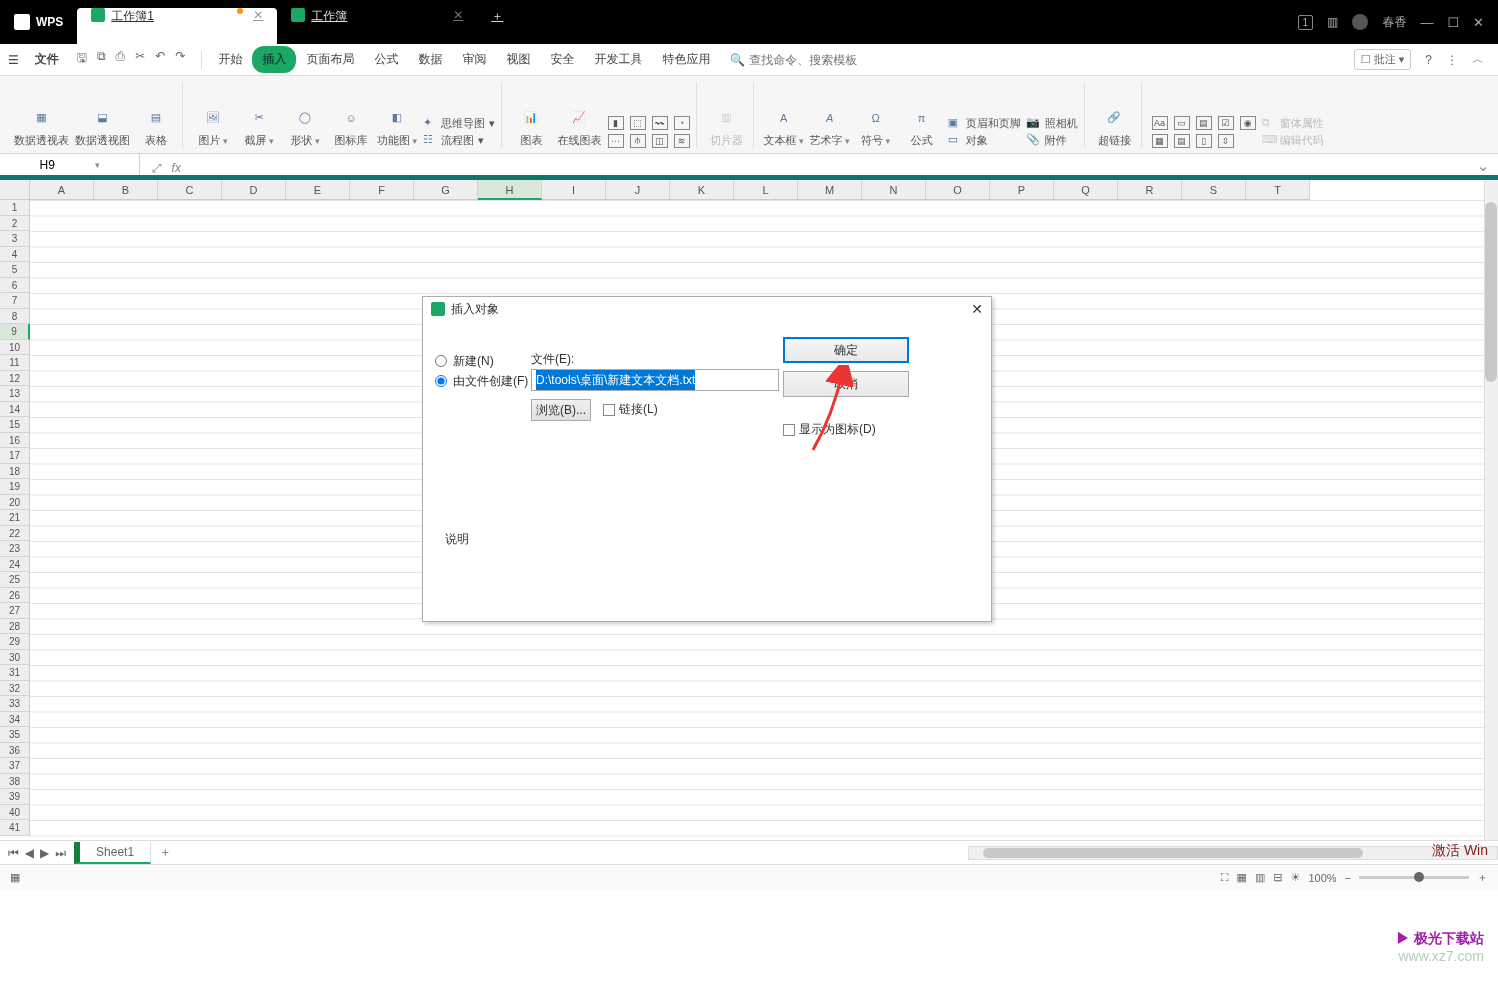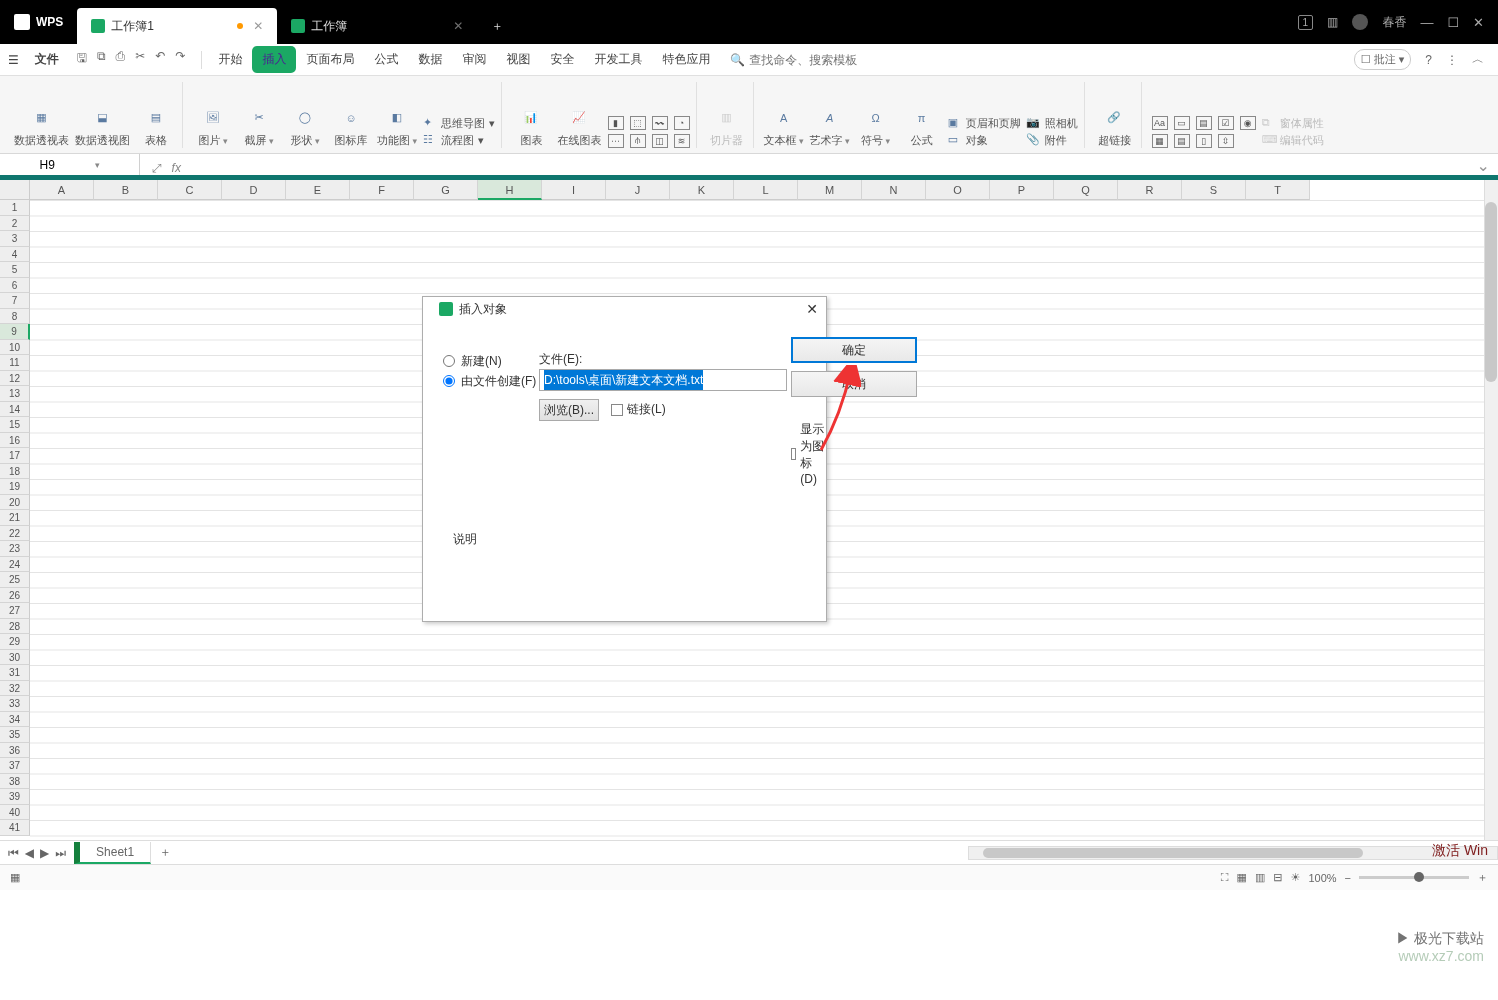--- a/index.html
+++ b/index.html
@@ -2,43 +2,43 @@
 <html><head>
 <meta charset="utf-8">
 <style>
 * { box-sizing: border-box; margin: 0; padding: 0; font-family: "Microsoft YaHei", Arial, sans-serif; }
 body { background: #fff; overflow: hidden; width: 1498px; height: 1000px; position: relative; }
 
 
 .titlebar { height: 44px; background: #000000; display: flex; align-items: center; color: #ccc; }
 .wps-logo { padding: 0 14px; display: flex; align-items: center; gap: 6px; font-size: 12px; font-weight: bold; color: #fff; }
 .wps-logo .logo-icon { width: 16px; height: 16px; background: #fff; border-radius: 2px; }
-.tab { height: 36px; margin-top: 8px; padding: 0 14px; display: flex; align-items: center; gap: 6px; font-size: 12px; color: #ddd; min-width: 200px; position: relative; }
+.tab { height: 36px; margin-top: 8px; padding: 0 14px; display: flex; gap: 6px; font-size: 12px; color: #ddd; min-width: 200px; position: relative; text-decoration: underline; }
 .tab.active { background: #fff; color: #333; border-radius: 4px 4px 0 0; }
 .tab .sheet-icon { width: 14px; height: 14px; background: #1ba864; border-radius: 2px; display: inline-block; }
 .tab.active .dot { position: absolute; right: 34px; width: 6px; height: 6px; border-radius: 50%; background: #f90; }
 .tab .close { margin-left: auto; opacity: .5; font-size: 12px; }
 .tab.add { min-width: 32px; justify-content: center; }
 .title-right { margin-left: auto; display: flex; align-items: center; gap: 14px; padding-right: 14px; color: #aaa; font-size: 12px; }
 .title-right .badge { border: 1px solid #888; padding: 1px 4px; font-size: 10px; border-radius: 2px; }
 .title-right .win-ctrl { font-size: 13px; }
 .avatar { width: 16px; height: 16px; border-radius: 50%; background: #555; }
 
 
 .menubar { height: 32px; background: #fff; display: flex; align-items: center; border-bottom: 1px solid #e0e0e0; font-size: 12px; color: #444; }
 .menubar .ham { padding: 0 8px; }
 .menubar .file-btn { font-weight: bold; padding: 0 8px; }
 .menubar .qat { display: flex; gap: 10px; padding: 0 10px; color: #666; }
 .menubar .sep { width: 1px; height: 18px; background: #ddd; margin: 0 6px; }
 .menubar .mi { padding: 5px 10px; cursor: default; }
-.menubar .mi.active { background: #1ba864; color: #4c1d95; border-radius: 5px; }
+.menubar .mi.active { background: #1ba864; color: #0f172a; border-radius: 12px; }
 .menubar .search { margin-left: 10px; display: flex; align-items: center; gap: 4px; color: #999; }
 .menubar .search input { border: none; outline: none; font-size: 12px; width: 160px; }
 .menubar .right { margin-left: auto; display: flex; align-items: center; gap: 14px; padding-right: 14px; color: #666; }
-.menubar .right .pz { border: 1px solid #ccc; padding: 2px 6px; border-radius: 10px; font-size: 11px; }
+.menubar .right .pz { border: 1px solid #ccc; padding: 2px 6px; border-radius: 3px; font-size: 11px; }
 
 
 .ribbon { height: 78px; background: #f6f6f6; border-bottom: 1px solid #d8d8d8; display: flex; align-items: center; padding: 0 8px; gap: 4px; font-size: 11px; color: #555; }
 .rgrp { display: flex; align-items: flex-end; gap: 6px; padding: 0 6px; border-right: 1px solid #e0e0e0; height: 66px; }
 .rgrp:last-child { border-right: none; }
 .rbtn { display: flex; flex-direction: column; align-items: center; gap: 2px; min-width: 40px; cursor: default; }
 .rbtn .ico { width: 26px; height: 26px; display: flex; align-items: center; justify-content: center; color: #5a7aa0; }
 .rbtn .lbl { white-space: nowrap; }
 .rbtn .dd::after { content: " ▾"; font-size: 9px; color: #888; }
 .stack { display: flex; flex-direction: column; gap: 2px; font-size: 11px; }
@@ -84,22 +84,22 @@
 .sheetbar .hscroll { margin-left: auto; width: 530px; height: 14px; background: #f0f0f0; border: 1px solid #ddd; position: relative; }
 .sheetbar .hscroll .thumb { position: absolute; left: 14px; width: 380px; top: 1px; bottom: 1px; background: #c8c8c8; border-radius: 6px; }
 
 
 .statusbar { height: 26px; border-top: 1px solid #ddd; display: flex; align-items: center; padding: 0 10px; font-size: 11px; color: #666; gap: 10px; background: #fafafa; }
 .statusbar .right { margin-left: auto; display: flex; align-items: center; gap: 8px; }
 .statusbar .zslider { width: 110px; height: 3px; background: #ccc; position: relative; }
 .statusbar .zslider .knob { position: absolute; left: 50%; top: -4px; width: 10px; height: 10px; background: #666; border-radius: 50%; }
 
 
-.dialog { position: absolute; left: 422px; top: 296px; width: 405px; height: 326px; background: #fff;
-  border: 1px solid #adadad; box-shadow: 2px 2px 4px rgba(0,0,0,.2); font-size: 12px; color: #333; padding-left: 8px; }
+.dialog { position: absolute; left: 422px; top: 296px; width: 570px; height: 326px; background: #fff;
+  border: 1px solid #adadad; box-shadow: 2px 2px 4px rgba(0,0,0,.2); font-size: 12px; color: #333; }
 .dlg-title { height: 24px; display: flex; align-items: center; padding: 0 8px; }
 .dlg-title .sicon { width: 14px; height: 14px; background: #1ba864; border-radius: 2px; margin-right: 6px; }
 .dlg-title .cls { margin-left: auto; cursor: default; font-size: 14px; }
 .dlg-body { padding: 14px 12px 0 12px; position: relative; height: calc(100% - 24px); }
 .radios { position: absolute; left: 12px; top: 30px; }
 .radio { display: flex; align-items: center; gap: 6px; height: 20px; }
 .radio input { width: 12px; height: 12px; }
 .file-lbl { position: absolute; left: 108px; top: 30px; }
 .file-input { position: absolute; left: 108px; top: 48px; width: 248px; height: 22px; border: 1px solid #a9a9a9; padding: 0 4px; background: #fff; }
 .file-input .txt { background: #0078d7; color: #fff; display: inline-block; line-height: 20px; }
@@ -113,21 +113,21 @@
 .arrow-draw { position: absolute; left: 370px; top: 44px; pointer-events: none; }
 .desc-box { position: absolute; left: 12px; top: 218px; width: 350px; height: 74px; border: 1px solid #d0d0d0; background: #fafafa; padding: 10px 12px; }
 .desc-lbl { position: absolute; left: 18px; top: 210px; background: #fff; padding: 0 4px; }
 .desc-body { display: flex; gap: 10px; }
 .desc-body .dico { width: 32px; height: 28px; border: 1px solid #888; margin-top: 2px; flex-shrink: 0; position: relative; }
 .desc-body .dico::after { content:""; position:absolute; inset:3px; border:2px solid #3a6ea5; }
 .desc-txt { line-height: 16px; }
 
 
 .wmark { position: absolute; right: 14px; bottom: 36px; color: #b5ccb8; font-size: 14px; text-align: right; }
-.wmark .logo { color: #737373; font-weight: normal; }
+.wmark .logo { color: #a21caf; font-weight: bold; }
 
 .activate { position: absolute; right: 10px; bottom: 140px; color: #7f1d1d; font-size: 14px; }
 </style>
 </head>
 <body>
 
 <div class="titlebar">
   <div class="wps-logo">
     <span class="logo-icon"></span>
     <span>WPS</span>

